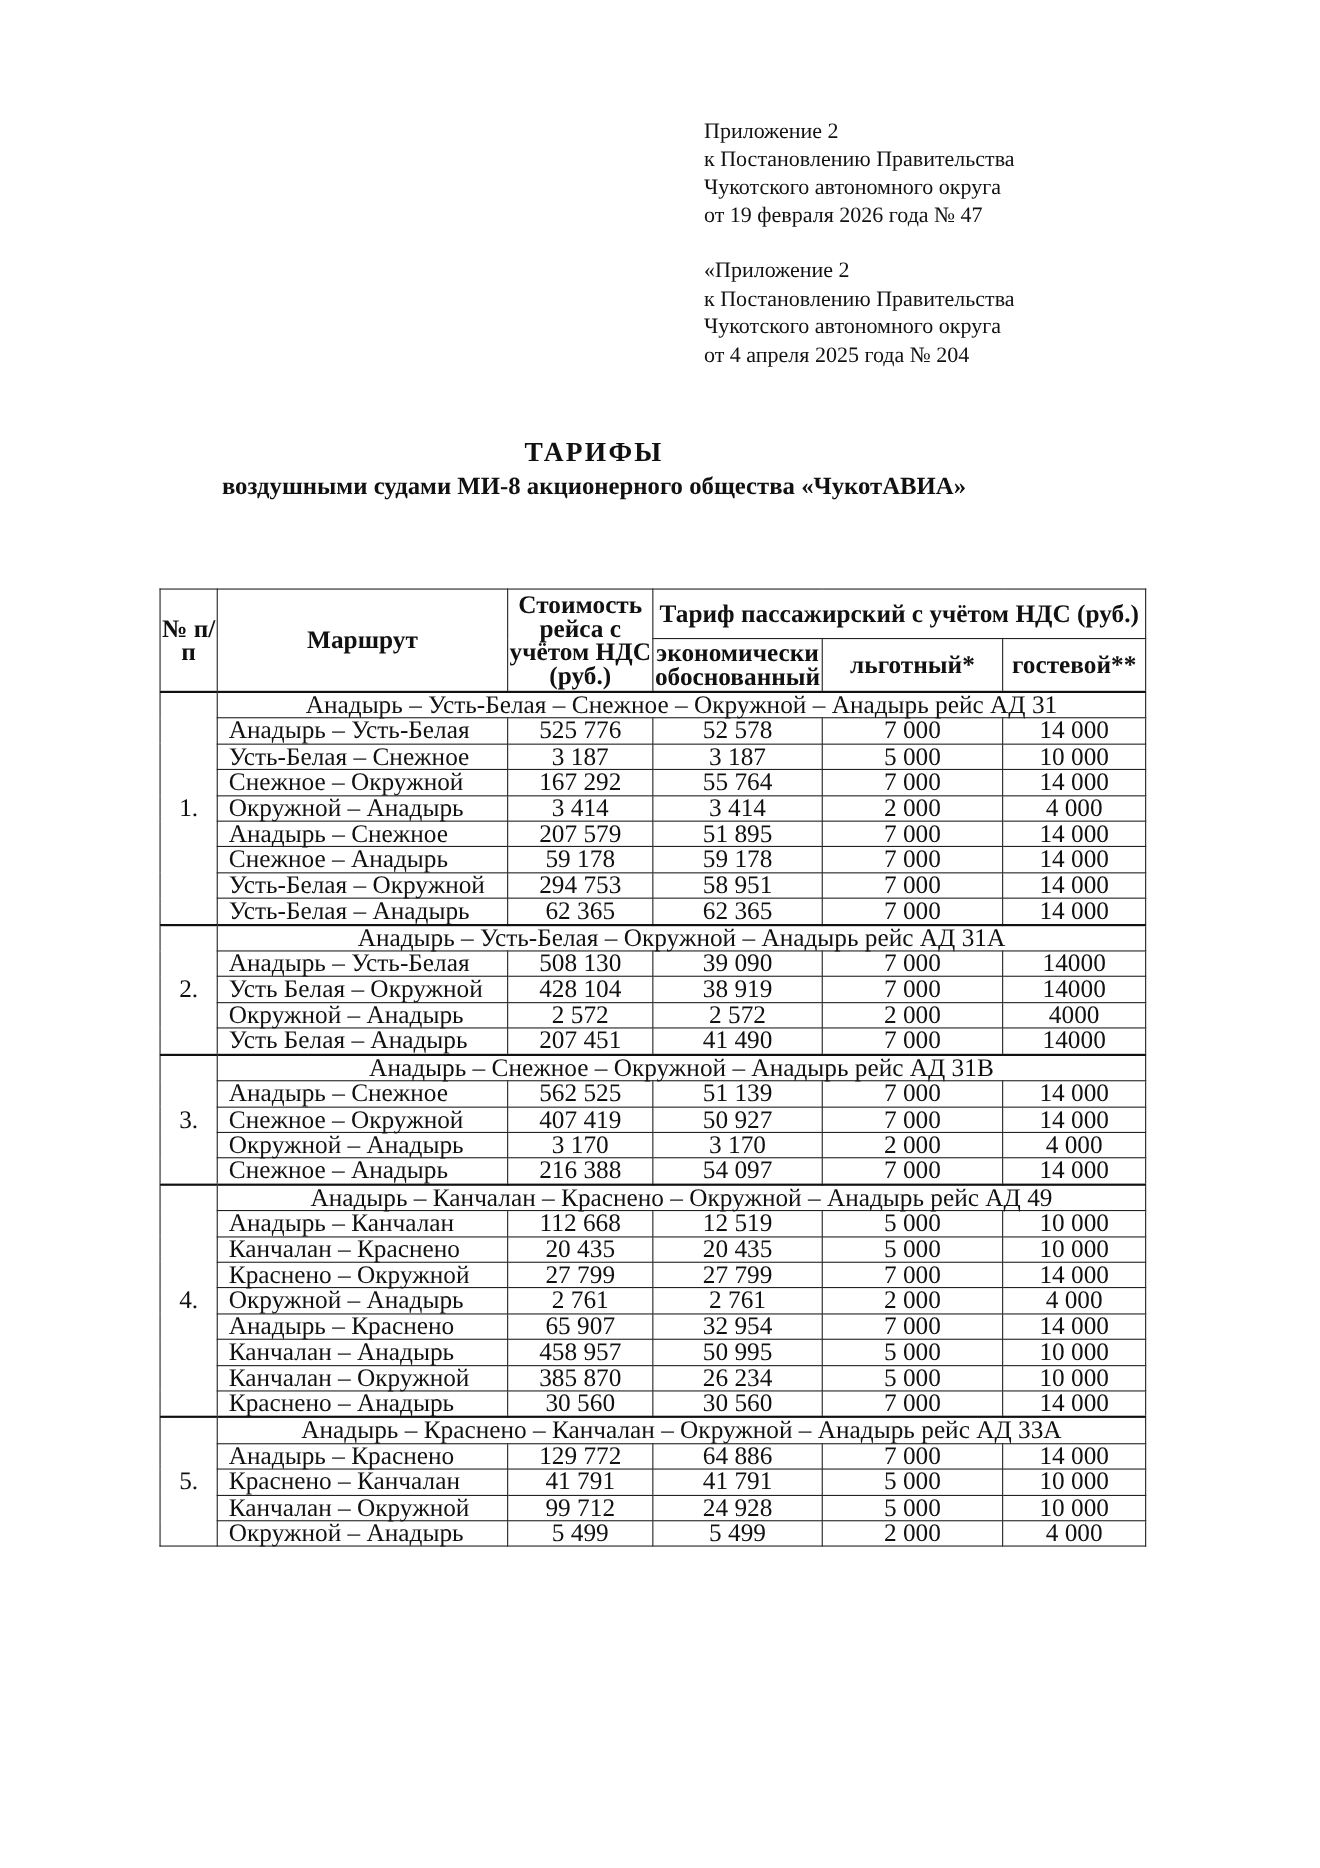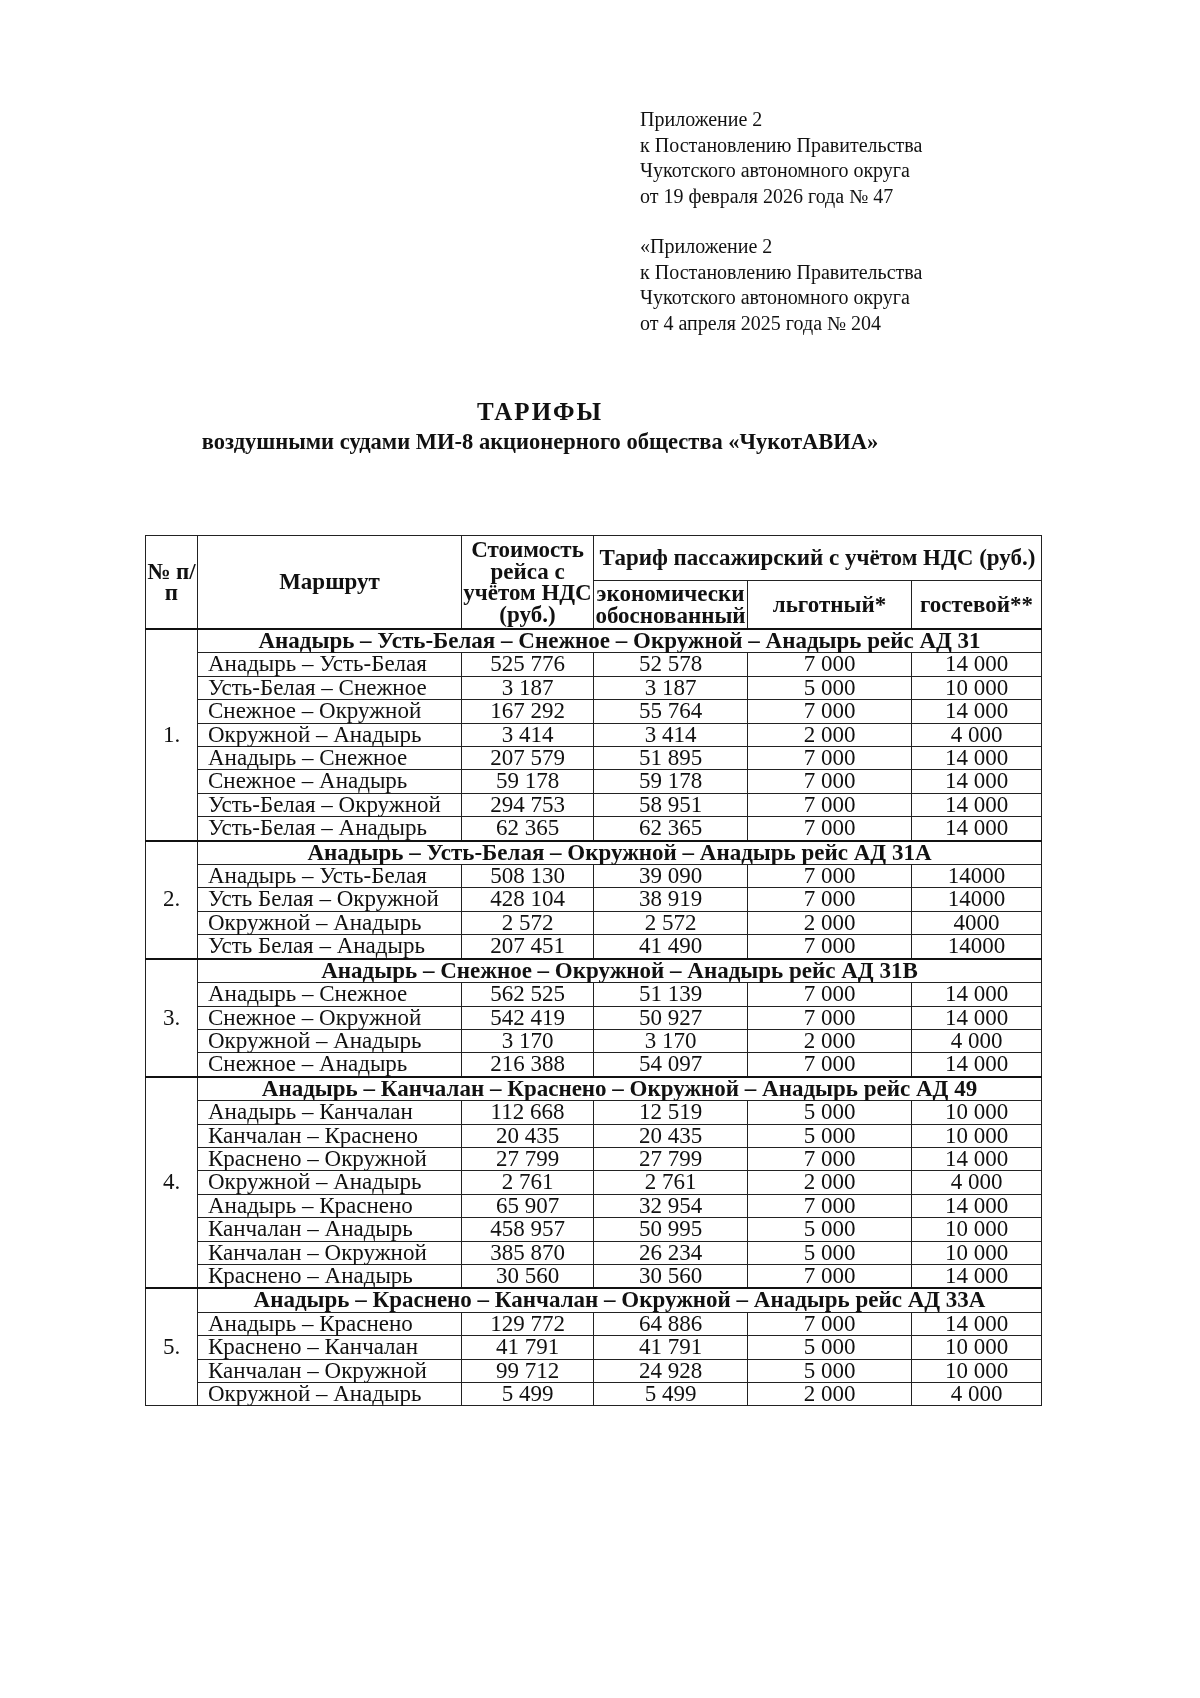--- a/index.html
+++ b/index.html
@@ -14,21 +14,21 @@
   table.tariffs th { font-weight: bold; text-align: center; vertical-align: middle; line-height: 21.5px; }
   .col-num { width: 52px; }
   .col-route { width: 264px; }
   .col-cost { width: 132px; }
   .col-econ { width: 154px; }
   .col-benefit { width: 164px; }
   .col-guest { width: 130px; }
   td.num-cell { text-align: center; vertical-align: middle; }
   td.route-cell { text-align: left; padding-left: 10px !important; white-space: nowrap; }
   td.val { text-align: center; }
-  td.group-title { text-align: center; font-weight: bold; }
+  td.group-title { text-align: center; font-weight: normal; }
   tr.grp-first td { border-top: 2px solid #111; }
 </style>
 </head>
 <body>
 
 <div class="appendix a1">
   <div>Приложение 2</div>
   <div>к Постановлению Правительства</div>
   <div>Чукотского автономного округа</div>
   <div>от 19 февраля 2026 года № 47</div>
@@ -167,21 +167,21 @@
       </tr>
       <tr>
         <td class="route-cell">Анадырь – Снежное</td>
         <td class="val">562 525</td>
         <td class="val">51 139</td>
         <td class="val">7 000</td>
         <td class="val">14 000</td>
       </tr>
       <tr>
         <td class="route-cell">Снежное – Окружной</td>
-        <td class="val">542 419</td>
+        <td class="val">407 419</td>
         <td class="val">50 927</td>
         <td class="val">7 000</td>
         <td class="val">14 000</td>
       </tr>
       <tr>
         <td class="route-cell">Окружной – Анадырь</td>
         <td class="val">3 170</td>
         <td class="val">3 170</td>
         <td class="val">2 000</td>
         <td class="val">4 000</td>

